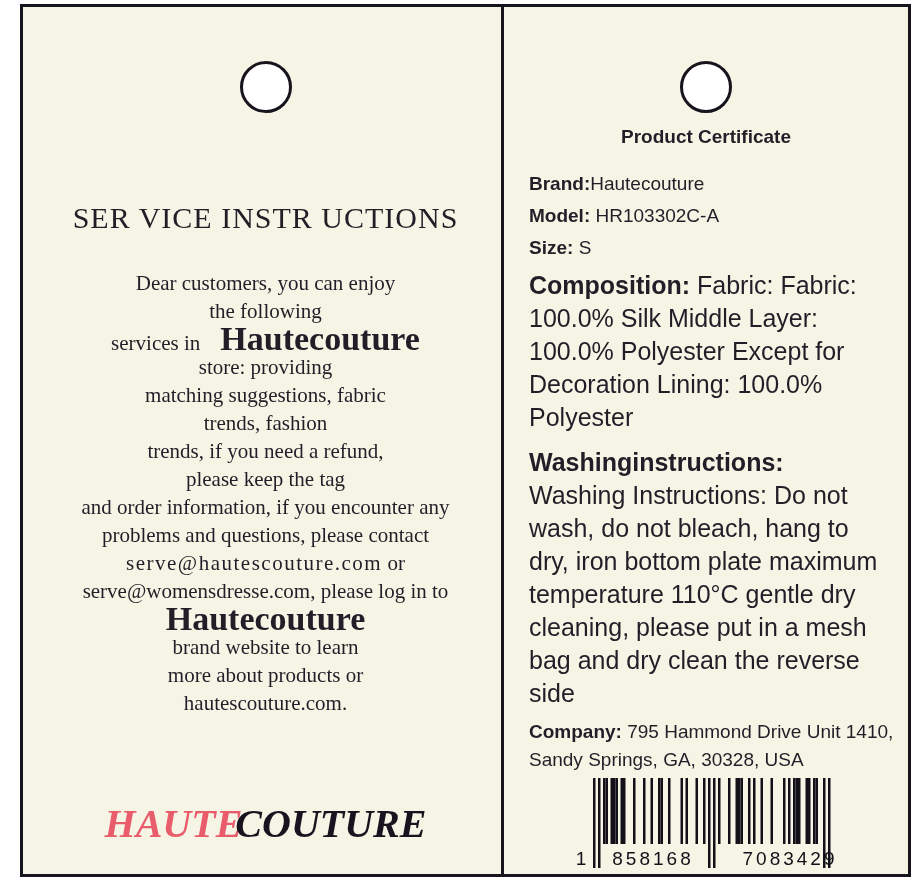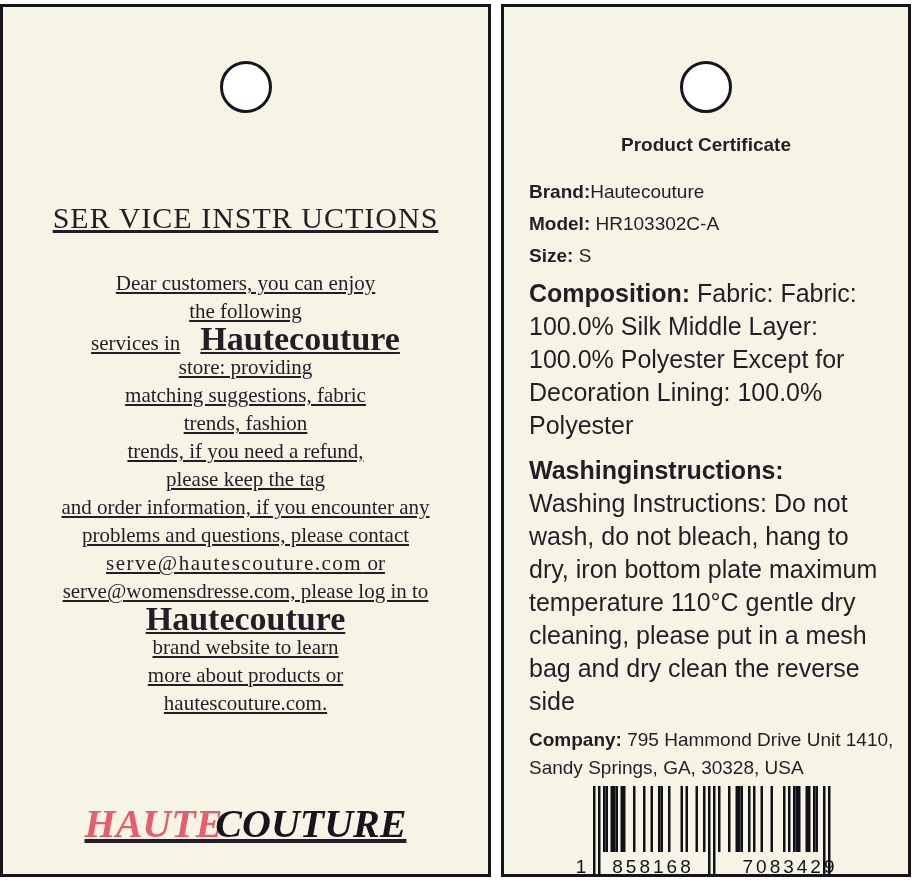--- a/index.html
+++ b/index.html
@@ -9,21 +9,21 @@
     -webkit-font-smoothing:antialiased;
   }
   .tag{
     position:absolute;top:4px;height:873px;
     background:var(--cream,#f6f4e5);
     border:3px solid var(--line,#17141d);
     box-sizing:border-box;
     color:var(--ink,#211e28);
     overflow:hidden;
   }
-  #left-tag{left:0;width:491px;font-family:"Liberation Serif", serif;text-align:center;text-decoration:underline;}
+  #left-tag{left:20px;width:491px;font-family:"Liberation Serif", serif;text-align:center;}
   #right-tag{left:501px;width:410px;padding:0 25px;text-align:left;}
 
   .hole{
     width:46px;height:46px;border:3px solid var(--line,#17141d);border-radius:50%;
     background:#ffffff;margin:54px auto 0;
   }
 
   
   .l-title{
     margin-top:86px;font-size:30px;line-height:38px;letter-spacing:1px;
@@ -35,21 +35,21 @@
   .sp{margin-right:20px;}
   .email-spaced{letter-spacing:1.5px;}
 
   .logo{margin-top:84px;font-family:"Liberation Serif", serif;
         font-style:italic;font-weight:700;font-size:40px;line-height:46px;
         text-align:center;white-space:nowrap;}
   .logo-haute{color:var(--pink,#e95c6c);}
   .logo-couture{color:#17141f;margin-left:-7px;}
 
   
-  .r-title{margin-top:20px;text-align:center;font-weight:700;font-size:19px;line-height:24px;}
+  .r-title{margin-top:12px;text-align:center;font-weight:700;font-size:19px;line-height:24px;}
   .r-rows{margin-top:24px;font-size:19px;}
   .r-row{line-height:22px;margin-bottom:10px;white-space:nowrap;}
   .r-para{font-size:25px;line-height:33px;margin-top:12px;}
   .r-para.first{margin-top:4px;}
   b{font-weight:700;}
   .r-company{margin-top:8px;font-size:19px;}
   .r-company .c-row{line-height:28px;white-space:nowrap;}
 
   .barcode-wrap{position:relative;width:266px;height:92px;margin:4px auto 0;}
   .barcode-svg{position:absolute;left:20px;top:0;}

